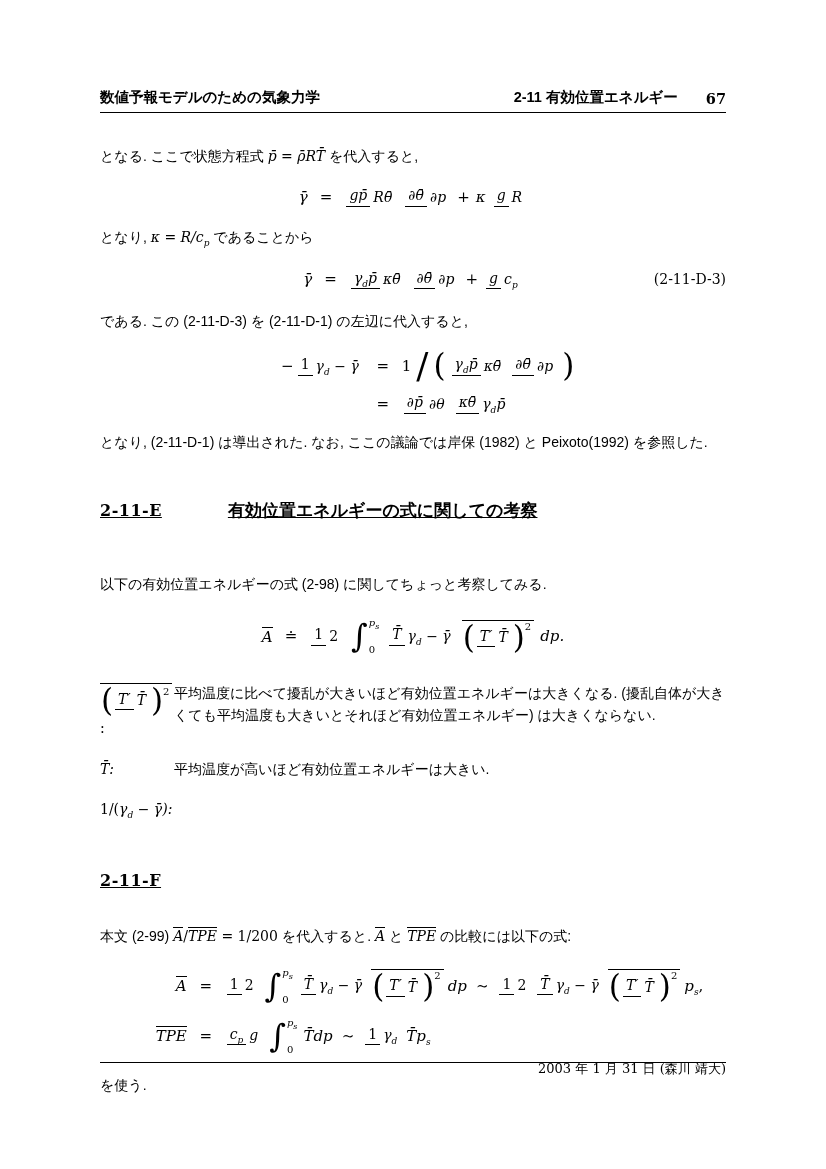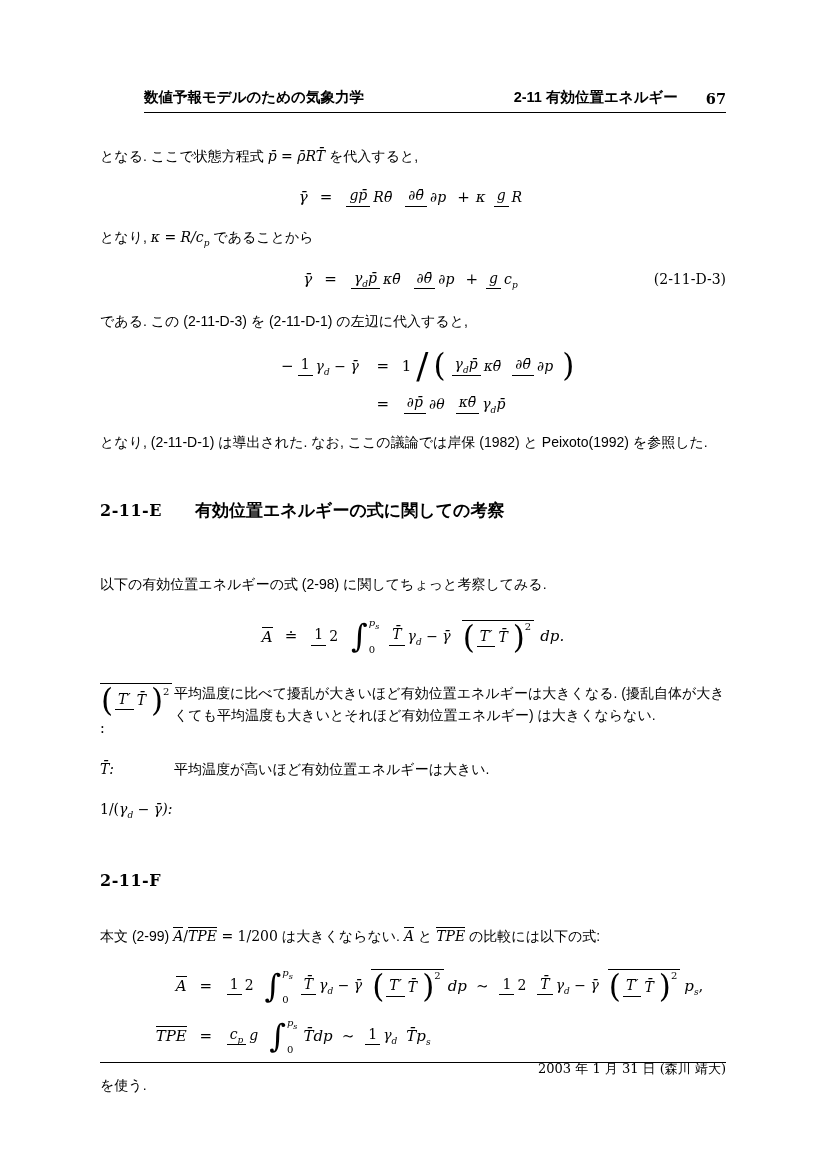--- a/index.html
+++ b/index.html
@@ -7,21 +7,21 @@
     position:relative; width:826px; height:1169px; background:#ffffff;
     color:#000; font-family:"Liberation Sans", sans-serif; font-size:14px;
     overflow:hidden;
   }
   .content { position:absolute; left:100px; right:100px; top:0; }
 
   
   .hdr {
     display:flex; justify-content:space-between; align-items:flex-end;
     margin-top:88px; padding-bottom:5px; border-bottom:1.5px solid #000;
-    font-weight:bold; font-size:14.5px;margin-left:44px;
+    font-weight:bold; font-size:14.5px;
   }
   .hdr-right { display:flex; gap:28px; align-items:flex-end; }
   .hdr .pg { font-family:"DejaVu Serif", serif; }
 
   
   .para { margin-top:14px; line-height:1.5; }
   .para.first { margin-top:33px; }
 
   
   .m  { font-family:"DejaVu Serif", serif; font-style:italic; }
@@ -53,23 +53,23 @@
   .rel { padding:0 6px; }
   .eq-center { display:flex; justify-content:center; margin-top:18px; margin-bottom:18px; }
   .align { display:flex; flex-direction:column; gap:12px; }
   .arow { display:flex; align-items:center; font-size:15px; font-family:"DejaVu Serif", serif; }
   .acol-l { min-width:112px; display:flex; justify-content:flex-end; align-items:center; gap:2px; }
   .acol-l.narrow { min-width:64px; }
   .acol-m { width:38px; text-align:center; }
   .acol-r { display:flex; align-items:center; gap:4px; }
 
   
-  .sec { margin-top:46px; font-weight:bold; display:flex; align-items:baseline; }
+  .sec { margin-top:46px; font-weight:bold; display:flex; align-items:baseline;text-decoration:underline; }
   .sec .num { font-family:"DejaVu Serif", serif; font-size:16px; letter-spacing:0.5px; }
-  .sec .ttl { font-size:17px; margin-left:33px;text-align:center; }
+  .sec .ttl { font-size:17px; margin-left:66px;text-align:center; }
 
   
   .desc { margin-top:28px; }
   .desc-item { display:flex; align-items:flex-start; margin-top:16px; line-height:1.55; }
   .desc-label { flex:none; width:74px; font-family:"DejaVu Serif", serif; }
   .desc-text { flex:1; }
 
   
   .foot-rule { position:absolute; left:100px; right:100px; top:1062px; border-top:1px solid #000; }
   .foot-text { position:absolute; right:100px; top:1060px; font-size:13px; font-family:"DejaVu Serif", serif; }
@@ -235,21 +235,21 @@
       </div>
       <div class="desc-item" style="margin-top:18px;">
         <span class="desc-label" style="width:84px;"><span class="mu">1/(</span><span class="m">γ</span><sub>d</sub><span class="m"> − γ̄):</span></span>
       </div>
     </div>
 
     <h2 class="sec" style="margin-top:50px;">
       <span class="num">2-11-F</span>
     </h2>
 
-    <p class="para" style="margin-top:36px;"><span>本文 (2-99) </span><span class="olt"><span class="m">A</span></span><span class="mu">/</span><span class="olt"><span class="m">TPE</span></span><span class="mu"> = 1/200</span><span> は大きくならない. </span><span class="olt"><span class="m">A</span></span><span> と </span><span class="olt"><span class="m">TPE</span></span><span> の比較には以下の式:</span></p>
+    <p class="para" style="margin-top:36px;"><span>本文 (2-99) </span><span class="olt"><span class="m">A</span></span><span class="mu">/</span><span class="olt"><span class="m">TPE</span></span><span class="mu"> = 1/200</span><span> を代入すると. </span><span class="olt"><span class="m">A</span></span><span> と </span><span class="olt"><span class="m">TPE</span></span><span> の比較には以下の式:</span></p>
 
     <div class="eq-center" style="margin-top:20px; margin-bottom:20px;">
       <div class="align">
         <div class="arow">
           <div class="acol-l narrow">
               <span class="olt"><span class="m">A</span></span>
             </div>
           <div class="acol-m mu">=</div>
           <div class="acol-r">
             <span class="frac">

